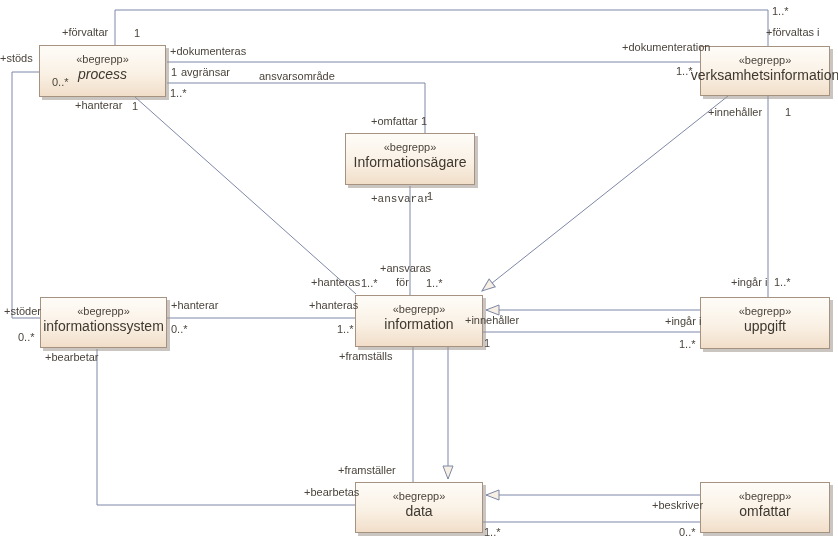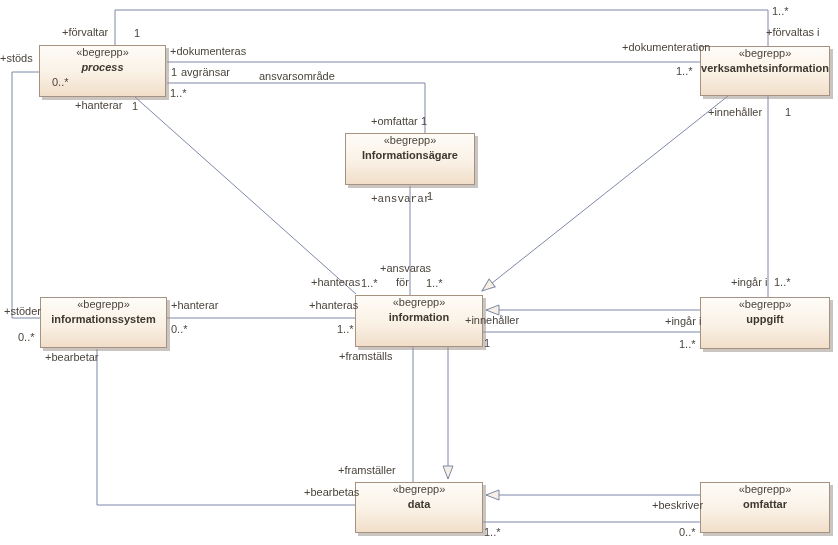--- a/index.html
+++ b/index.html
@@ -8,24 +8,24 @@
     font-family:"Liberation Sans",sans-serif;font-size:11px;color:#4a443c;
   }
   svg.wires{position:absolute;left:0;top:0;z-index:1;}
   .wire{fill:none;stroke:#7d88a6;stroke-width:1;}
   .node{
     position:absolute;z-index:2;box-sizing:border-box;
     border:1px solid #a59281;
     background:linear-gradient(180deg,#fefcf8 0%,#faf1e5 55%,#f1dec9 100%);
     box-shadow:3px 3px 0 0 rgba(158,150,142,.55);
     display:flex;flex-direction:column;align-items:center;
-    gap:2px;text-align:center;
+    padding-top:7px;gap:2px;text-align:center;
   }
   .node .stereo{font-size:11px;line-height:13px;}
-  .node .nname{font-size:11px;line-height:13px;font-weight:bold;color:#3e382f;}
+  .node .nname{font-size:14px;line-height:13px;font-weight:normal;color:#3e382f;}
   .node-process .nname{font-style:italic;}
   .lbl{position:absolute;z-index:3;white-space:nowrap;font-size:11px;line-height:12px;color:#4a443c;}
 </style>
 </head>
 <body>
 
 <div class="canvas">
 
   <svg class="wires" width="838" height="545" viewBox="0 0 838 545">
     <defs>

